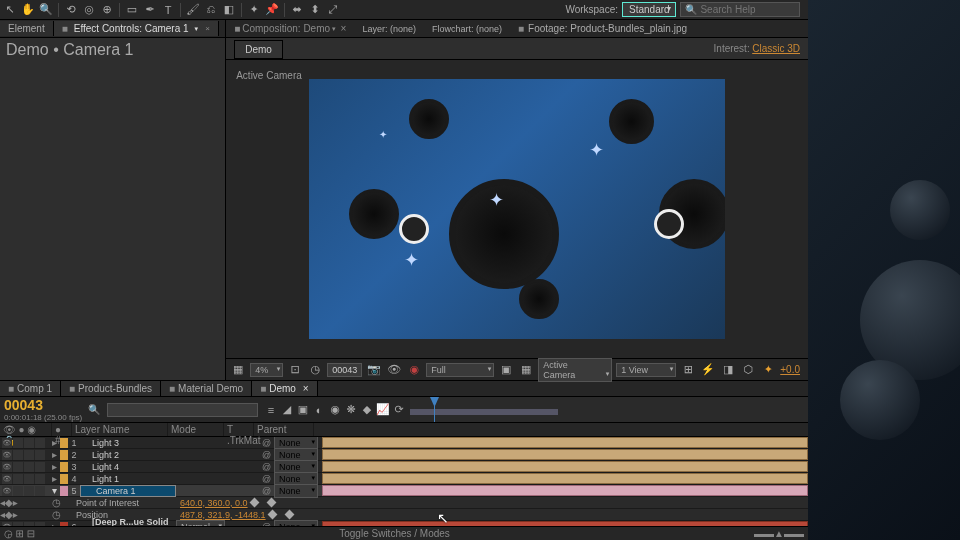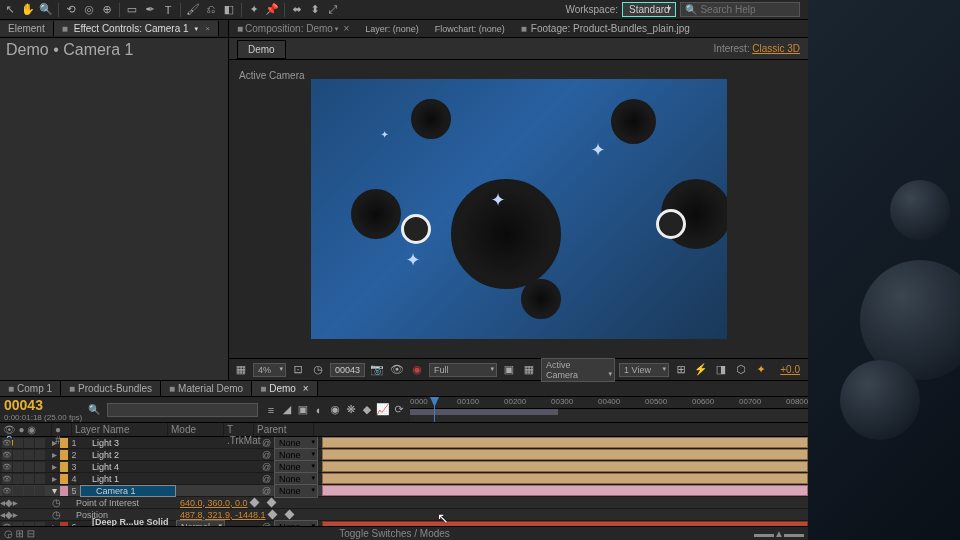--- a/index.html
+++ b/index.html
@@ -204,21 +204,21 @@
       <div class="tbtn">⊡</div>
       <div class="tbtn">◷</div>
       <div class="pbctl">00043</div>
       <div class="tbtn">📷</div>
       <div class="tbtn">👁</div>
       <div class="tbtn" style="color:#c04040">◉</div>
       <div class="pbsel" style="width:68px">Full</div>
       <div class="tbtn">▣</div>
       <div class="tbtn">▦</div>
       <div class="pbsel" style="width:74px">Active Camera</div>
-      <div class="pbsel" style="width:50px">1 View</div>
+      <div class="pbsel" style="width:60px">1 View</div>
       <div class="tbtn">⊞</div>
       <div class="tbtn">⚡</div>
       <div class="tbtn">◨</div>
       <div class="tbtn">⬡</div>
       <div class="tbtn" style="color:#e8a030">✦</div>
       <span class="offset">+0.0</span>
     </div>
   </div>
 </div>
 
@@ -256,31 +256,20 @@
         <div class="tbtn">▣</div>
         <div class="tbtn">◐</div>
         <div class="tbtn">◉</div>
         <div class="tbtn">❋</div>
         <div class="tbtn">◆</div>
         <div class="tbtn">📈</div>
         <div class="tbtn">⟳</div>
       </div>
     </div>
     <div class="tlright">
-      <div class="ruler">
-        <div class="tick" style="left:0">0000</div>
-        <div class="tick" style="left:47px">00100</div>
-        <div class="tick" style="left:94px">00200</div>
-        <div class="tick" style="left:141px">00300</div>
-        <div class="tick" style="left:188px">00400</div>
-        <div class="tick" style="left:235px">00500</div>
-        <div class="tick" style="left:282px">00600</div>
-        <div class="tick" style="left:329px">00700</div>
-        <div class="tick" style="left:376px">00800</div>
-      </div>
       <div class="workarea"></div>
       <div class="playhead"></div>
     </div>
   </div>
   <div class="colhead">
     <div style="width:52px">👁 ● ◉ 🔒</div>
     <div style="width:20px">● #</div>
     <div style="width:96px">Layer Name</div>
     <div style="width:56px">Mode</div>
     <div style="width:30px">T .TrkMat</div>

